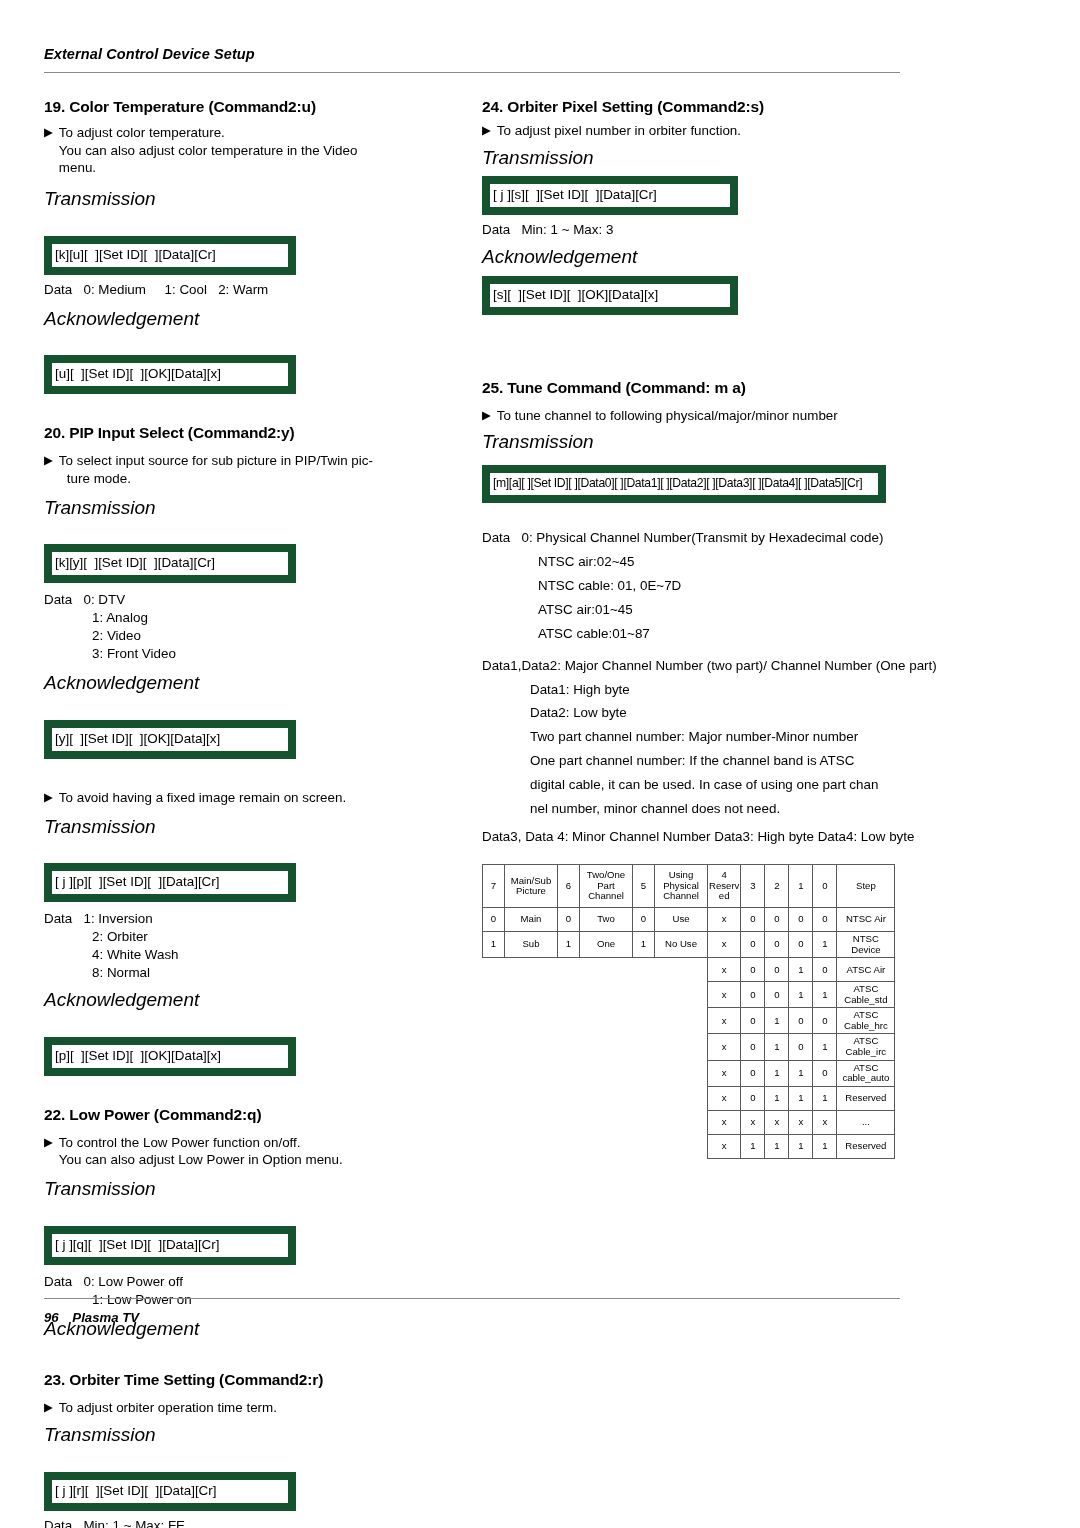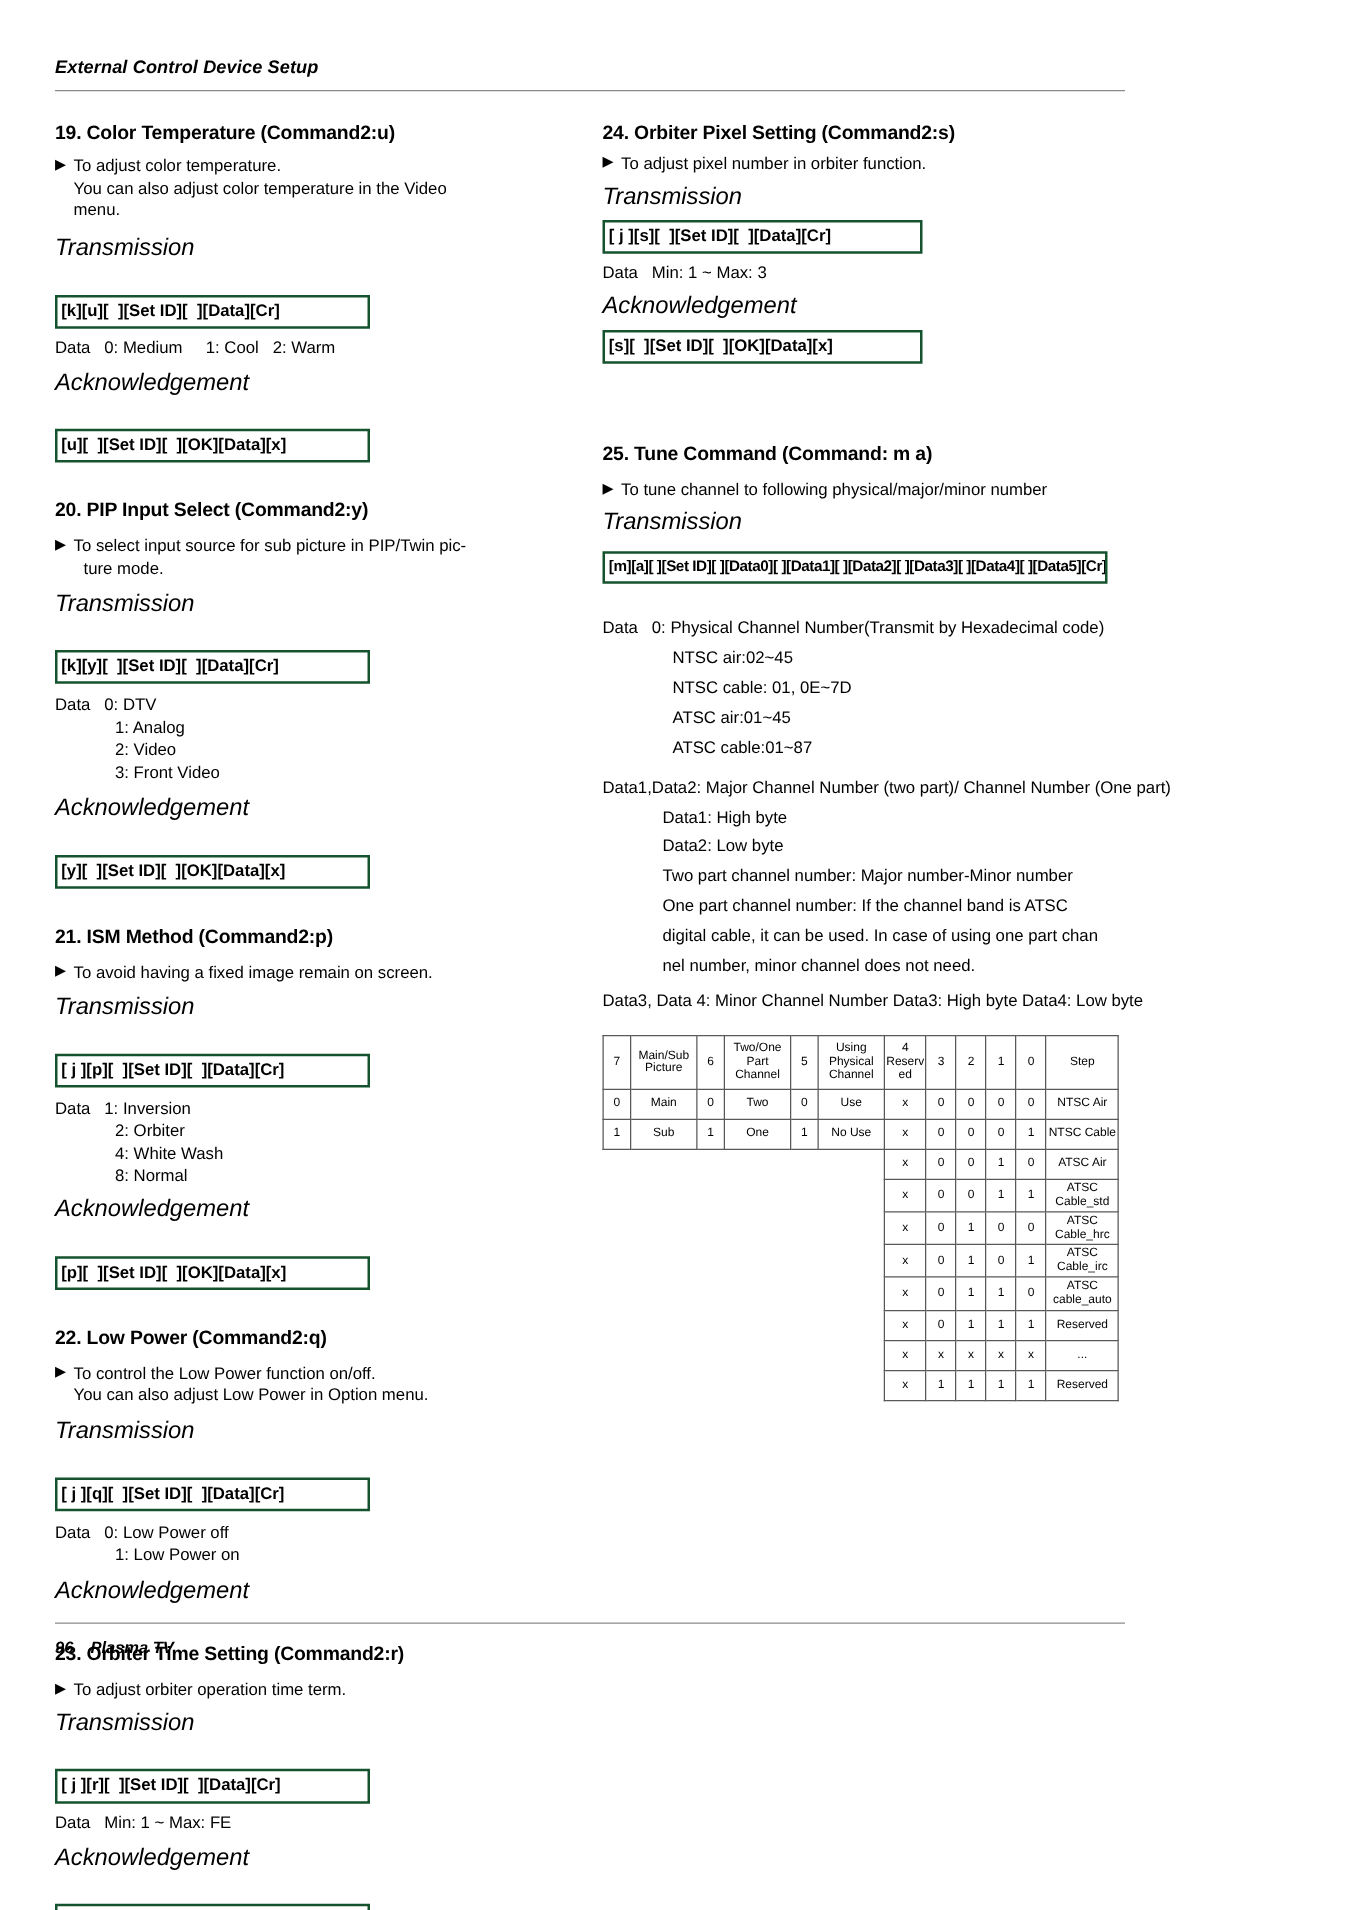--- a/index.html
+++ b/index.html
@@ -70,28 +70,27 @@
     margin-right: 6px;
   }
   .bullet-text { flex: 1 1 auto; }
   .label-ul {
     font-size: 19px;
     font-style: italic;
     display: inline-block;
     line-height: 1.3;
   }
   .codebox {
-    border: 2px solid #14532d;
+    border: 8px solid #14532d;
     box-sizing: border-box;
     font-size: 13.4px;
     padding: 3px 3px 4px 3px;
     line-height: 1.2;
     white-space: pre;
     overflow: hidden;
-    font-weight: bold;
   }
   .codebox.w-left  { width: 252px; margin-top: 24px; }
   .codebox.w-right { width: 256px; }
   .codebox.w-wide  { width: 404px; }
   .dataline {
     font-size: 13.4px;
     line-height: 1.34;
     white-space: pre;
   }
   .indent1 { padding-left: 40px; }
@@ -192,21 +191,20 @@
       <div class="codebox w-left s-t6">[k][y][  ][Set ID][  ][Data][Cr]</div>
       <div class="dataline s-t8">Data   0: DTV</div>
       <div class="dataline indent2">1: Analog</div>
       <div class="dataline indent2">2: Video</div>
       <div class="dataline indent2">3: Front Video</div>
       <div class="s-t8"><span class="label-ul">Acknowledgement</span></div>
       <div class="codebox w-left s-t6">[y][  ][Set ID][  ][OK][Data][x]</div>
     </div>
 
     <div class="s-t30">
-      <h2 class="sect">21. ISM Method (Command2:p)</h2>
       <div class="bullet-line s-t10">
         <span class="tri">▶</span>
         <span class="bullet-text">To avoid having a fixed image remain on screen.</span>
       </div>
       <div class="s-t8"><span class="label-ul">Transmission</span></div>
       <div class="codebox w-left s-t6">[ j ][p][  ][Set ID][  ][Data][Cr]</div>
       <div class="dataline s-t8">Data   1: Inversion</div>
       <div class="dataline indent2">2: Orbiter</div>
       <div class="dataline indent2">4: White Wash</div>
       <div class="dataline indent2">8: Normal</div>
@@ -338,21 +336,21 @@
             <td>Sub</td>
             <td>1</td>
             <td>One</td>
             <td>1</td>
             <td>No Use</td>
             <td>x</td>
             <td>0</td>
             <td>0</td>
             <td>0</td>
             <td>1</td>
-            <td>NTSC Cable</td>
+            <td>NTSC Device</td>
           </tr>
 
           <tr>
             <td class="blank" colspan="6"></td>
             <td>x</td>
             <td>0</td>
             <td>0</td>
             <td>1</td>
             <td>0</td>
             <td>ATSC Air</td>

